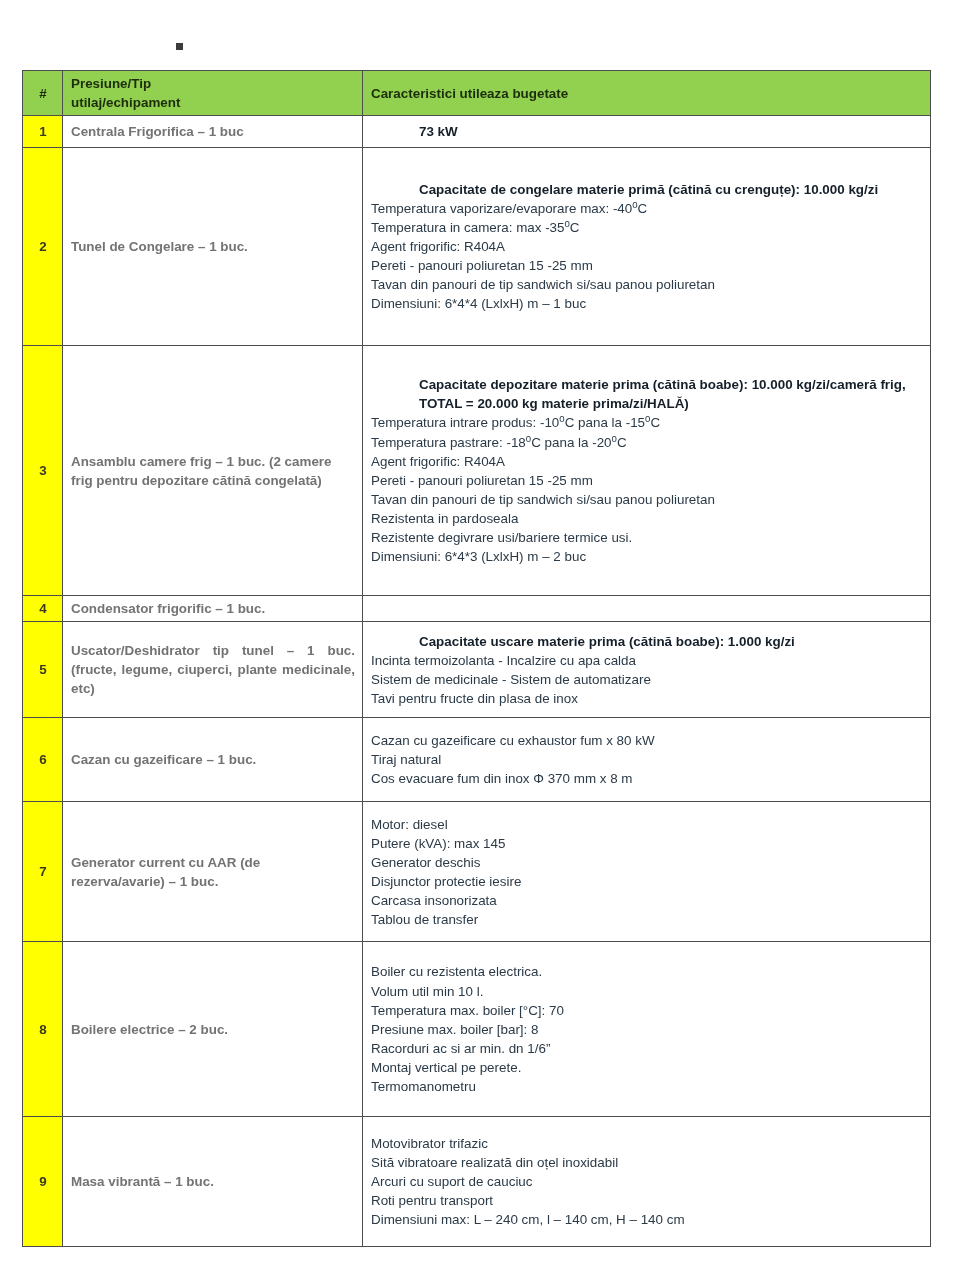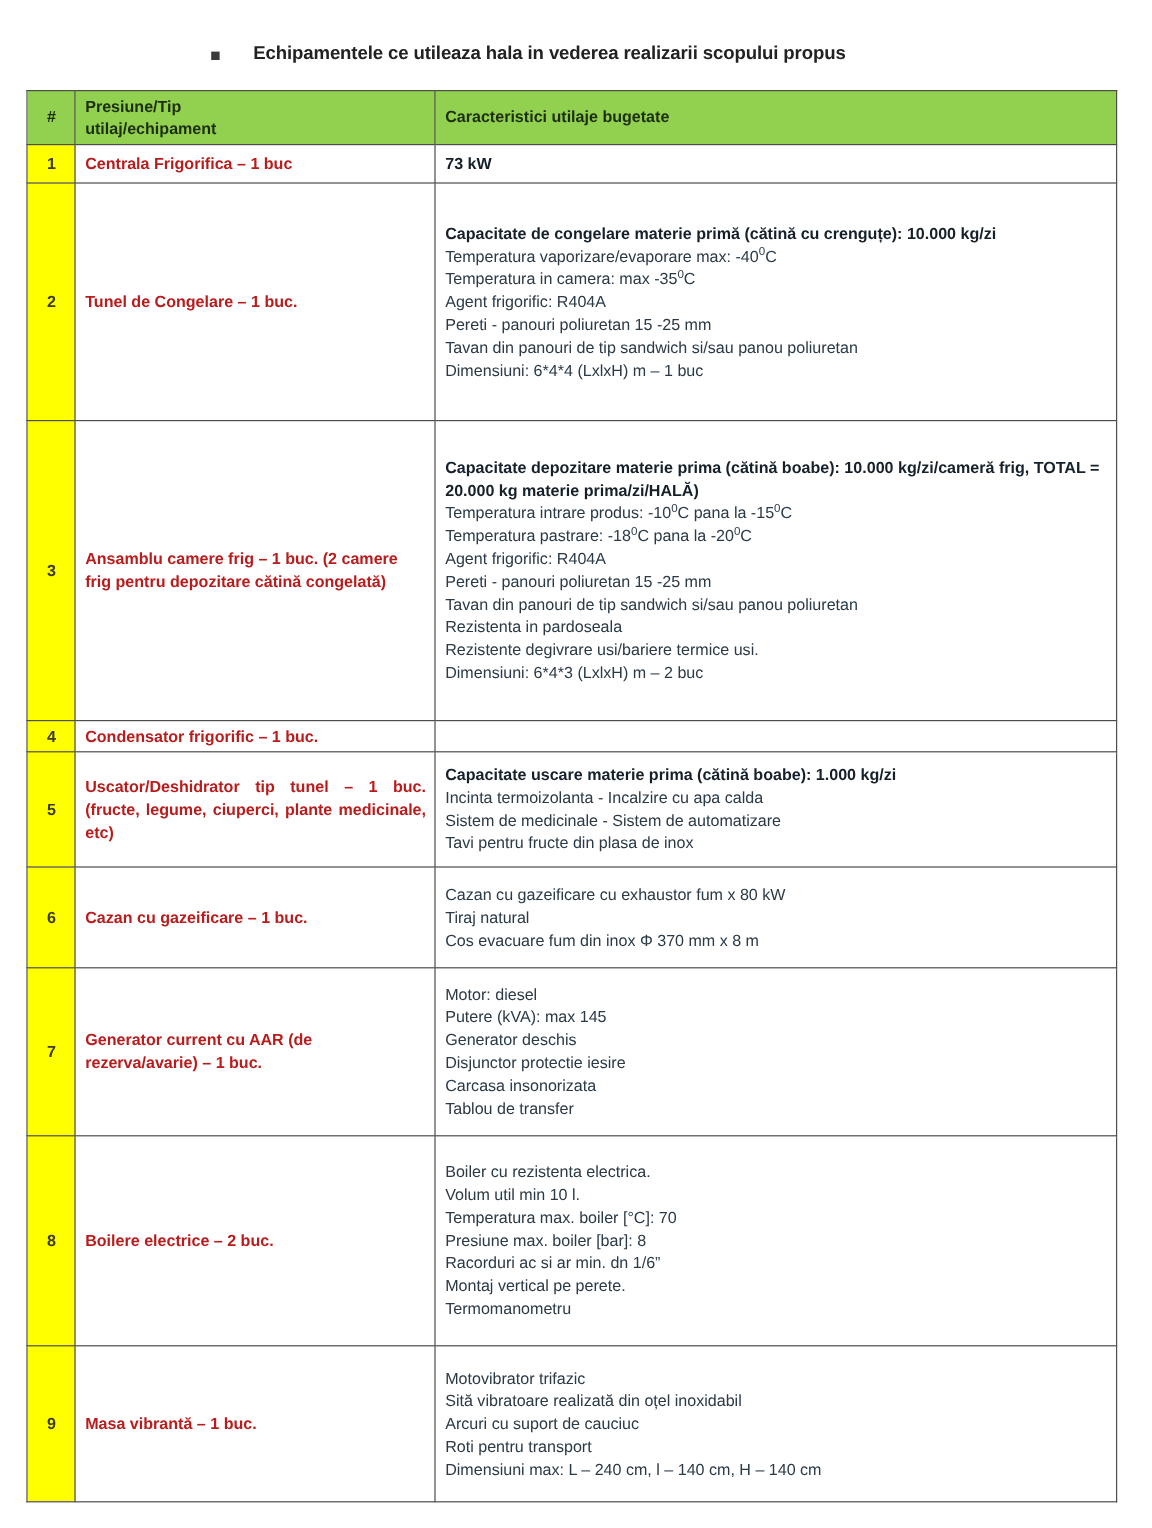--- a/index.html
+++ b/index.html
@@ -100,31 +100,32 @@
     text-align: center;
     font-weight: bold;
     font-size: 13.2px;
     color: #3b3b20;
     padding-left: 2px;
     padding-right: 2px;
   }
   td.name {
     background: #ffffff;
     font-weight: bold;
-    color: #b91c1c;
+    color: #737373;
   }
   td.name.justified { text-align: justify; }
   td.spec {
     background: #ffffff;
     color: #2b3a47;
     font-weight: normal;
   }
   td.spec .b {
     font-weight: bold;
     color: #15202b;
+    margin-left: 48px;
   }
 
   
   td.va-bottomish { vertical-align: bottom; padding-bottom: 10px; }
   td.va-top  { vertical-align: top; }
   td.va-mid  { vertical-align: middle; }
 
   .spec-line { display: block; white-space: nowrap; }
   .spec-line.wrap { white-space: normal; }
   sup { font-size: 0.72em; vertical-align: super; line-height: 0; }
@@ -144,38 +145,37 @@
   <g fill="#ffffff" opacity="0.85" font-family="Liberation Sans, sans-serif" font-weight="bold">
     <text x="28" y="335" font-size="150" transform="skewX(-7)">R</text>
     <text x="150" y="335" font-size="150" transform="skewX(-7)">/</text>
     <text x="210" y="335" font-size="150" transform="skewX(-7)">M</text>
     <text x="330" y="345" font-size="120" transform="skewX(-7)">A</text>
   </g>
 </svg>
 
 <div class="bullet-line">
   <span class="bullet-sq"></span>
-  <span class="bullet-text">Echipamentele ce utileaza hala in vederea realizarii scopului propus</span>
 </div>
 
 <div class="tbl-wrap">
   <table class="equip">
     <colgroup>
       <col class="c-num">
         <col class="c-name">
         <col class="c-spec">
     </colgroup>
     <thead>
       <tr>
         <th class="h-num">#</th>
         <th>
           <span>Presiune/Tip</span><br>
           <span>utilaj/echipament</span>
         </th>
-        <th>Caracteristici utilaje bugetate</th>
+        <th>Caracteristici utileaza bugetate</th>
       </tr>
     </thead>
     <tbody id="tbody">
         <tr style="height: 32px;">
           <td class="num">1</td>
           <td class="name va-mid">Centrala Frigorifica – 1 buc</td>
           <td class="spec va-mid">
             <span class="spec-line b">73 kW</span>
           </td>
         </tr>

